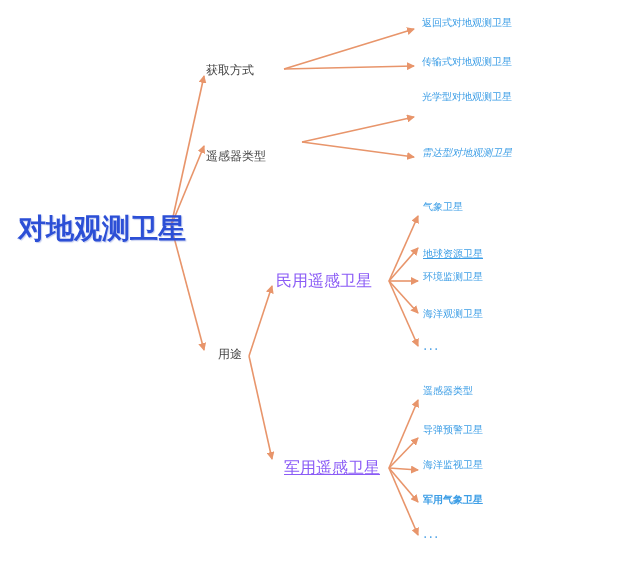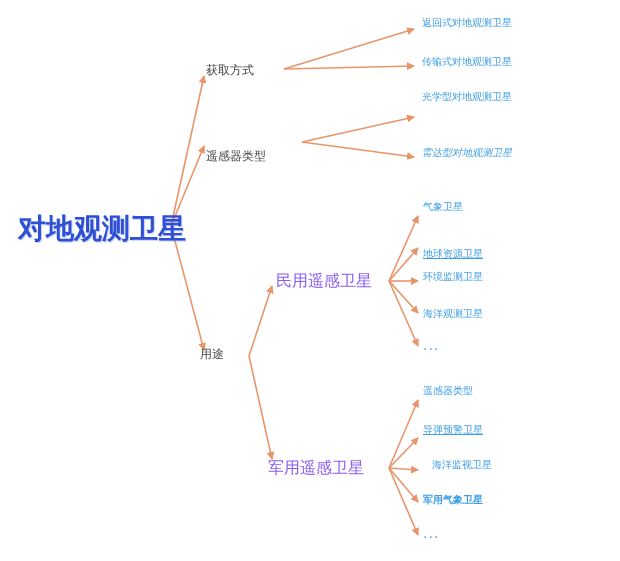--- a/index.html
+++ b/index.html
@@ -49,34 +49,34 @@
     <line x1="389" y1="468" x2="418" y2="470"></line>
     <line x1="389" y1="468" x2="418" y2="502"></line>
     <line x1="389" y1="468" x2="418" y2="535"></line>
   </g>
 </svg>
 
 <div class="node root" style="left:18px; top:215px;">对地观测卫星</div>
 
 <div class="node mid" style="left:206px; top:64px;">获取方式</div>
 <div class="node mid" style="left:206px; top:150px;">遥感器类型</div>
-<div class="node mid" style="left:200px; top:348px;text-align:center;">用途</div>
+<div class="node mid" style="left:218px; top:348px;text-align:center;">用途</div>
 
 <div class="node leaf" style="left:422px; top:18px;">返回式对地观测卫星</div>
 <div class="node leaf" style="left:422px; top:57px;text-align:center;">传输式对地观测卫星</div>
 
 <div class="node leaf" style="left:422px; top:92px;">光学型对地观测卫星</div>
 <div class="node leaf" style="left:422px; top:148px;font-style:italic;">雷达型对地观测卫星</div>
 
 <div class="node sub" style="left:276px; top:273px;">民用遥感卫星</div>
-<div class="node sub" style="left:268px; top:460px;">军用遥感卫星</div>
+<div class="node sub" style="left:284px; top:460px;text-decoration:underline;">军用遥感卫星</div>
 
 <div class="node leaf" style="left:423px; top:202px;">气象卫星</div>
 <div class="node leaf" style="left:423px; top:249px;text-decoration:underline;">地球资源卫星</div>
 <div class="node leaf" style="left:423px; top:272px;">环境监测卫星</div>
 <div class="node leaf" style="left:423px; top:309px;">海洋观测卫星</div>
 <div class="node dots" style="left:423px; top:338px;">...</div>
 
 <div class="node leaf" style="left:423px; top:386px;">遥感器类型</div>
-<div class="node leaf" style="left:423px; top:425px;text-decoration:underline;">导弹预警卫星</div>
-<div class="node leaf" style="left:423px; top:460px;margin-left:9px;">海洋监视卫星</div>
+<div class="node leaf" style="left:423px; top:425px;">导弹预警卫星</div>
+<div class="node leaf" style="left:423px; top:460px;">海洋监视卫星</div>
 <div class="node leaf" style="left:423px; top:495px;font-weight:bold;">军用气象卫星</div>
 <div class="node dots" style="left:423px; top:526px;">...</div>
 
 </body></html>

